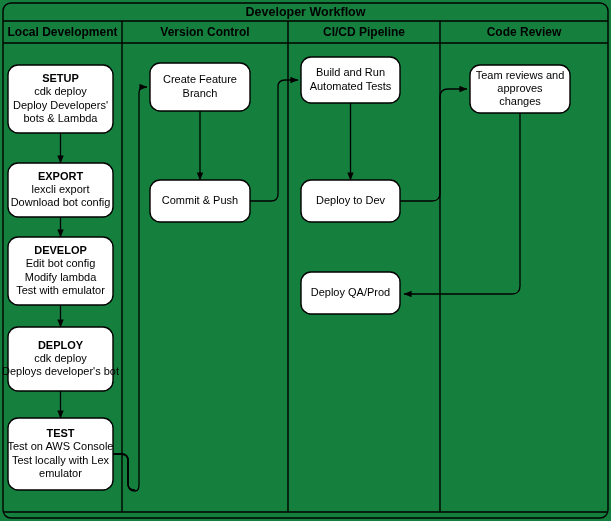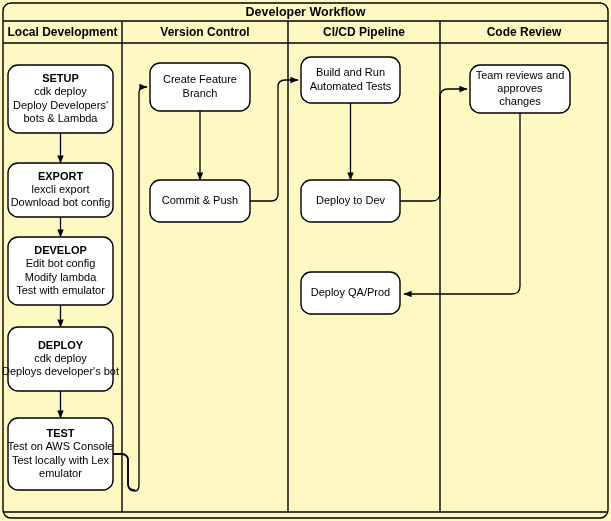--- a/index.html
+++ b/index.html
@@ -8,21 +8,21 @@
     background: #ffffff;
   }
   body {
     font-family: "Liberation Sans", sans-serif;
   }
   #canvas {
     position: relative;
     width: 611px;
     height: 521px;
     overflow: hidden;
-    background: #fef9c3;
+    background: #15803d;
   }
   svg#diagram {
     position: absolute;
     top: 0;
     left: 0;
     width: 611px;
     height: 521px;
   }
   .pool-frame, .lane-div, .hdr-div {
     fill: none;

